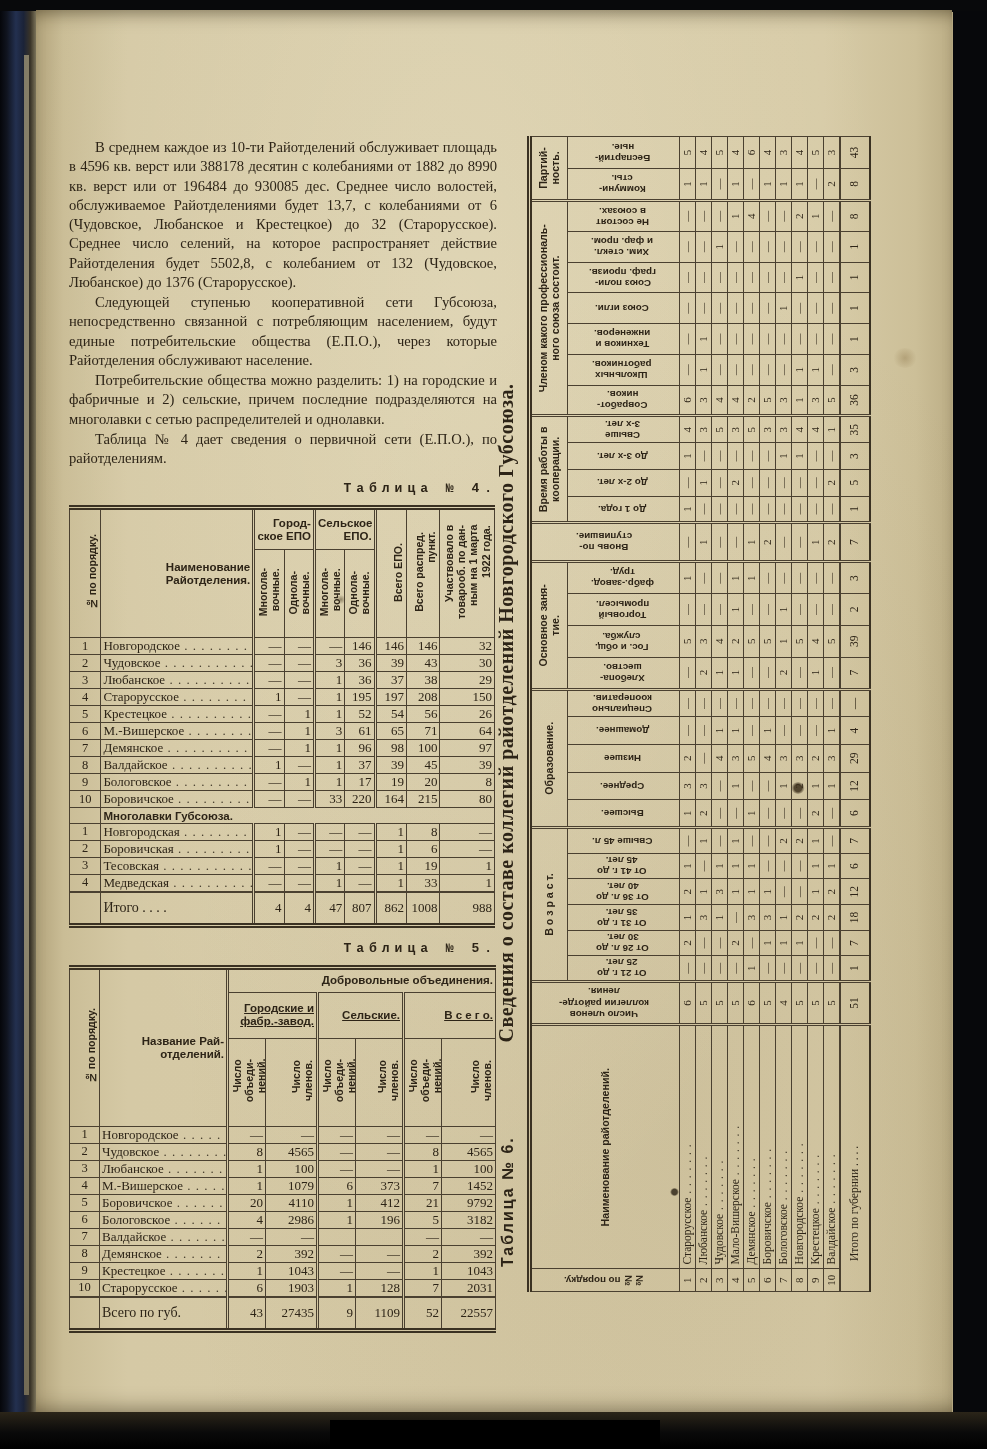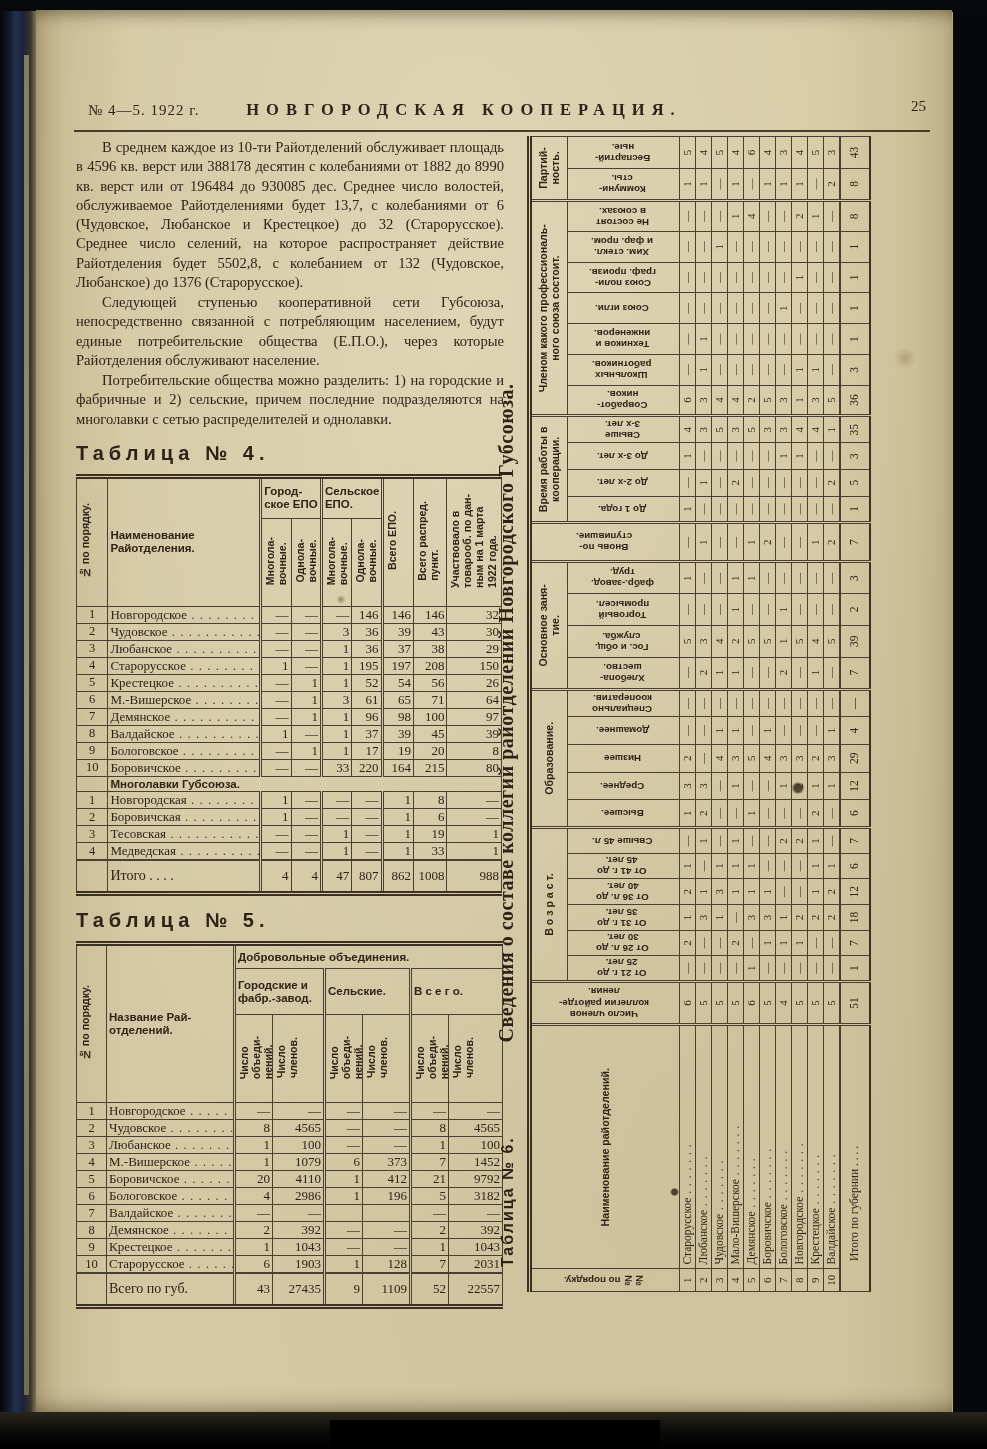--- a/index.html
+++ b/index.html
@@ -38,44 +38,44 @@
   .s4{left:300px;top:585px;width:10px;height:9px;background:radial-gradient(circle,rgba(70,55,30,.5),rgba(70,55,30,0) 70%);}
 
   
   #hdr{position:absolute;left:0;top:84px;width:916px;height:40px;}
   .issue{position:absolute;left:52px;top:8px;font-size:15px;letter-spacing:1px;}
   .jtitle{position:absolute;left:0;right:60px;top:6px;text-align:center;font-weight:bold;font-size:16.5px;letter-spacing:7px;}
   .pageno{position:absolute;right:26px;top:4px;font-size:15px;}
   .hrule{position:absolute;left:38px;top:36px;width:856px;border-top:2px solid rgba(45,36,23,.85);}
 
   
-  #leftcol{position:absolute;left:17px;top:128px;width:428px;padding-left:23px;}
+  #leftcol{position:absolute;left:10px;top:128px;width:428px;padding-left:23px;}
   .para{font-size:14.6px;line-height:1.32;text-align:justify;text-indent:26px;margin:0 0 1px 0;}
-  .tcap{font-family:Liberation Sans, sans-serif;font-weight:bold;font-size:20px;letter-spacing:5px;text-align:left;margin:13px 0 9px 0;}
+  .tcap{font-family:Liberation Mono, monospace;font-weight:bold;font-size:13px;letter-spacing:5px;text-align:right;margin:13px 0 9px 0;}
 
   table.t{border-collapse:collapse;table-layout:fixed;width:426px;color:#2d2417;}
   table.t th,table.t td{border:1px solid #4a4030;padding:0 2px;overflow:hidden;}
   table.t{border-top:5px double #3a3122;border-bottom:5px double #3a3122;}
-  table.t th{font-family:"Liberation Sans",sans-serif;font-weight:bold;font-size:11.5px;line-height:1.12;text-align:left;white-space:pre-line;vertical-align:middle;}
+  table.t th{font-family:"Liberation Sans",sans-serif;font-weight:bold;font-size:11.5px;line-height:1.12;text-align:right;white-space:pre-line;vertical-align:middle;}
   .vt{writing-mode:vertical-rl;transform:rotate(180deg);display:inline-block;white-space:pre-line;
       font-family:"Liberation Sans",sans-serif;font-weight:bold;font-size:10.6px;line-height:1.15;}
   td.c{text-align:center;font-size:12.5px;}
   td.name{font-size:13px;white-space:nowrap;padding-left:5px;}
   td.name.ld::after{content:" . . . . . . . . . . .";letter-spacing:1px;color:rgba(45,36,23,.85);}
   td.v{text-align:right;font-size:13px;padding-right:5px;}
   .gb{border-left:3px double #4a4030 !important;}
   .nameSep{border-right:3px double #4a4030 !important;}
   td.subhead{font-family:"Liberation Sans",sans-serif;font-weight:bold;font-size:11.5px;padding:6px 0 3px 38px;border-left:1px solid #4a4030;}
   tr.totalRow td{border-top:2px solid #4a4030;height:30px;}
   td.itog{font-size:14px;padding-left:56px;white-space:nowrap;}
   #t4 thead tr:nth-child(1){height:42px;}
   #t4 thead tr:nth-child(2){height:88px;}
   #t4 tbody tr{height:15.5px;}
   #t5 thead tr:nth-child(1){height:25px;}
-  #t5 thead tr:nth-child(2){height:46px;}
+  #t5 thead tr:nth-child(2){height:46px;text-decoration:underline;}
   #t5 thead tr:nth-child(3){height:88px;}
   #t5 tbody tr{height:15.5px;}
 
   
   #t6wrap{position:absolute;left:101px;top:479px;width:1160px;height:448px;transform:rotate(-90deg);}
   #t6head{position:relative;height:34px;}
   #t6cap{position:absolute;left:26px;top:6px;font-family:"Liberation Sans",sans-serif;font-weight:bold;font-size:16px;letter-spacing:2px;}
   #t6title{position:absolute;left:0;width:100%;top:2px;text-align:center;font-weight:bold;font-size:20px;letter-spacing:.5px;}
   table.t6{border-collapse:collapse;table-layout:fixed;width:1156px;margin-left:1px;color:#2d2417;
     border-top:5px double #3a3122;border-bottom:2px solid #3a3122;}
@@ -94,31 +94,26 @@
 </head>
 <body>
 
 <div class="spine-left"></div>
 <div class="spine-sliver"></div>
 <div class="page-stack"></div>
 <div class="edge-right"></div>
 <div class="band-top"></div>
 
 <div id="page">
-  <div id="hdr">
-    <span class="issue">№ 4—5. 1922 г.</span>
-    <span class="jtitle">НОВГОРОДСКАЯ КООПЕРАЦИЯ.</span>
-    <span class="pageno">25</span>
-    <div class="hrule"></div>
-  </div>
 
   <div id="leftcol">
     <p class="para">В среднем каждое из 10-ти Райотделений обслуживает площадь в 4596 кв. верст или 388178 десятин с колебаниями от 1882 до 8990 кв. верст или от 196484 до 930085 дес. Среднее число волостей, обслуживаемое Райотделениями будет 13,7, с колебаниями от 6 (Чудовское, Любанское и Крестецкое) до 32 (Старорусское). Среднее число селений, на которое распространяет действие Райотделения будет 5502,8, с колебанием от 132 (Чудовское, Любанское) до 1376 (Старорусское).</p>
     <p class="para">Следующей ступенью кооперативной сети Губсоюза, непосредственно связанной с потребляющим населением, будут единые потребительские общества (Е.П.О.), через которые Райотделения обслуживают население.</p>
     <p class="para">Потребительские общества можно разделить: 1) на городские и фабричные и 2) сельские, причем последние подразделяются на многолавки с сетью распределителей и однолавки.</p>
+    <p class="para">Таблица № 4 дает сведения о первичной сети (Е.П.О.), по райотделениям.</p>
 
     <div class="tcap">Таблица № 4.</div>
     <table class="t" id="t4">
       <colgroup>
           <col style="width:30px">
           <col style="width:146px">
           <col style="width:29px">
           <col style="width:29px">
           <col style="width:29px">
           <col style="width:29px">

